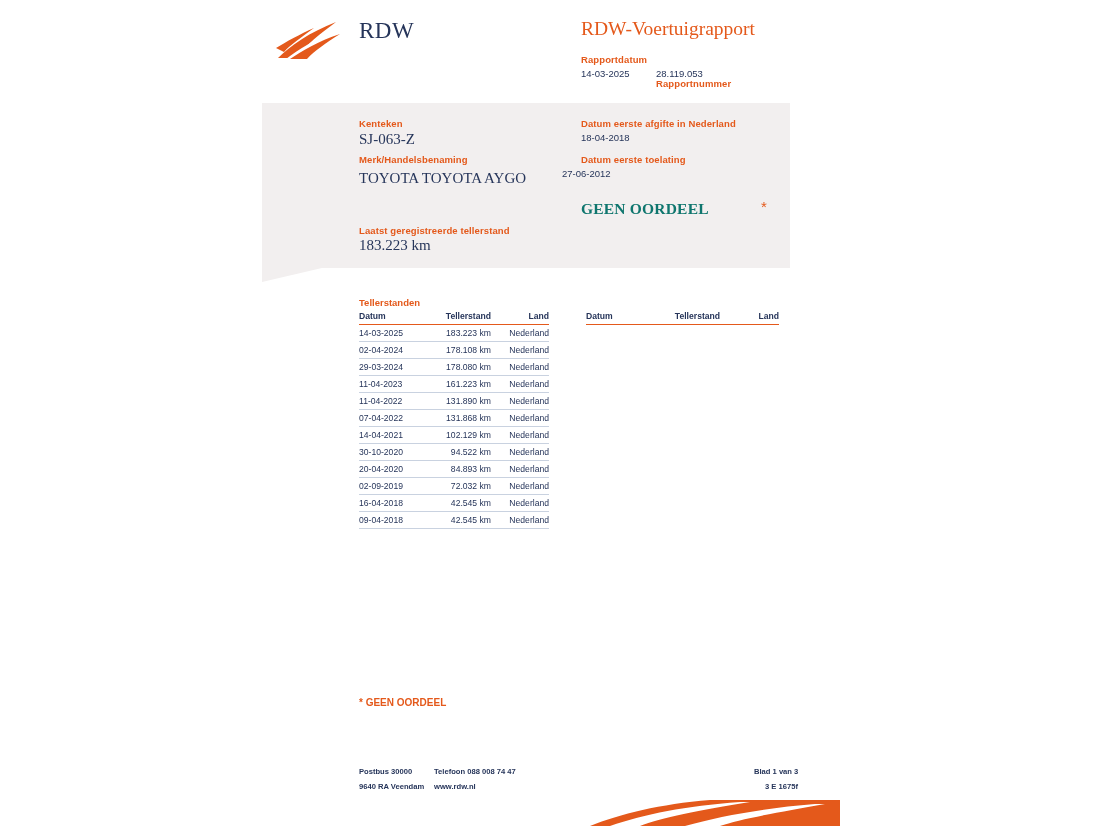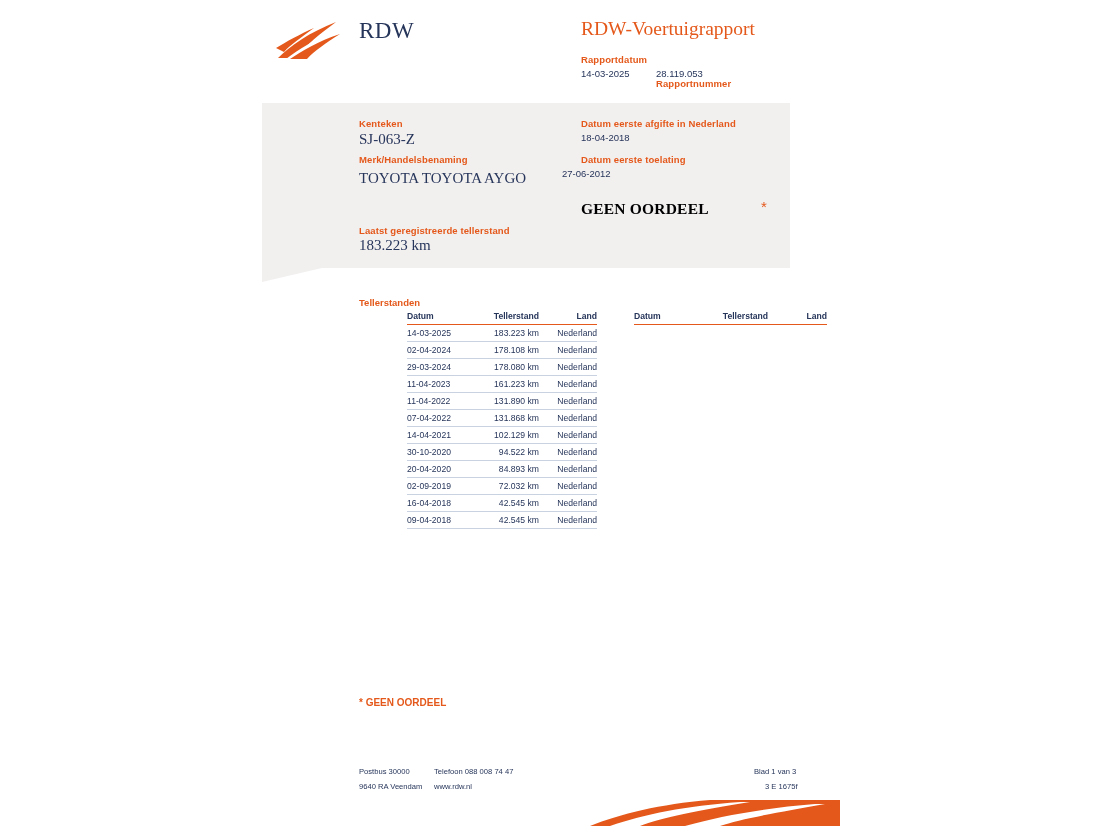--- a/index.html
+++ b/index.html
@@ -105,21 +105,21 @@
   #afgifte-value { position:absolute; left: 581px; top: 132px; font-size: 9.5px; color:#26355a; }
   #toelating-label { left: 581px; top: 154px; }
   #toelating-value { position:absolute; left: 562px; top: 168px; font-size: 9.5px; color:#26355a; }
 
   .verdict {
     position: absolute;
     left: 581px;
     top: 200px;
     font-size: 15.5px;
     font-weight: bold;
-    color: #000000;
+    color: #0f766e;
     font-family: "Liberation Serif", serif;
     letter-spacing: 0.2px;
   }
   .verdict-star {
     position: absolute;
     left: 761px;
     top: 198px;
     font-size: 15px;
     color: #e4591b;
   }
@@ -131,21 +131,20 @@
     top: 297px;
     font-size: 9.5px;
     font-weight: bold;
     color: #e4591b;
   }
   .tbl {
     position: absolute;
     font-size: 8.6px;
     color: #26355a;
     border-collapse: collapse;
-    margin-left: 48px;
   }
   #tbl-left  { left: 359px; top: 311px; width: 190px; }
   #tbl-right { left: 586px; top: 311px; width: 193px; }
   .tbl th {
     font-size: 8.6px;
     font-weight: bold;
     color: #26355a;
     text-align: left;
     padding: 0 0 3px 0;
     border-bottom: 1.3px solid #e4591b;
@@ -179,21 +178,21 @@
     width: 432px;
     font-size: 9.3px;
     line-height: 15.5px;
     color: #e4591b;
   }
 
   
   .foot {
     position: absolute;
     font-size: 7.6px;
-    font-weight: normal;
+    font-weight: bold;
     color: #26355a;
   }
   #foot-a { left: 359px; top: 767px; }
   #foot-b { left: 359px; top: 782px; }
   #foot-c { left: 434px; top: 767px; }
   #foot-d { left: 434px; top: 782px; }
   #foot-e { left: 754px; top: 767px; }
   #foot-f { left: 765px; top: 782px; }
 
   .footer-graphic {

